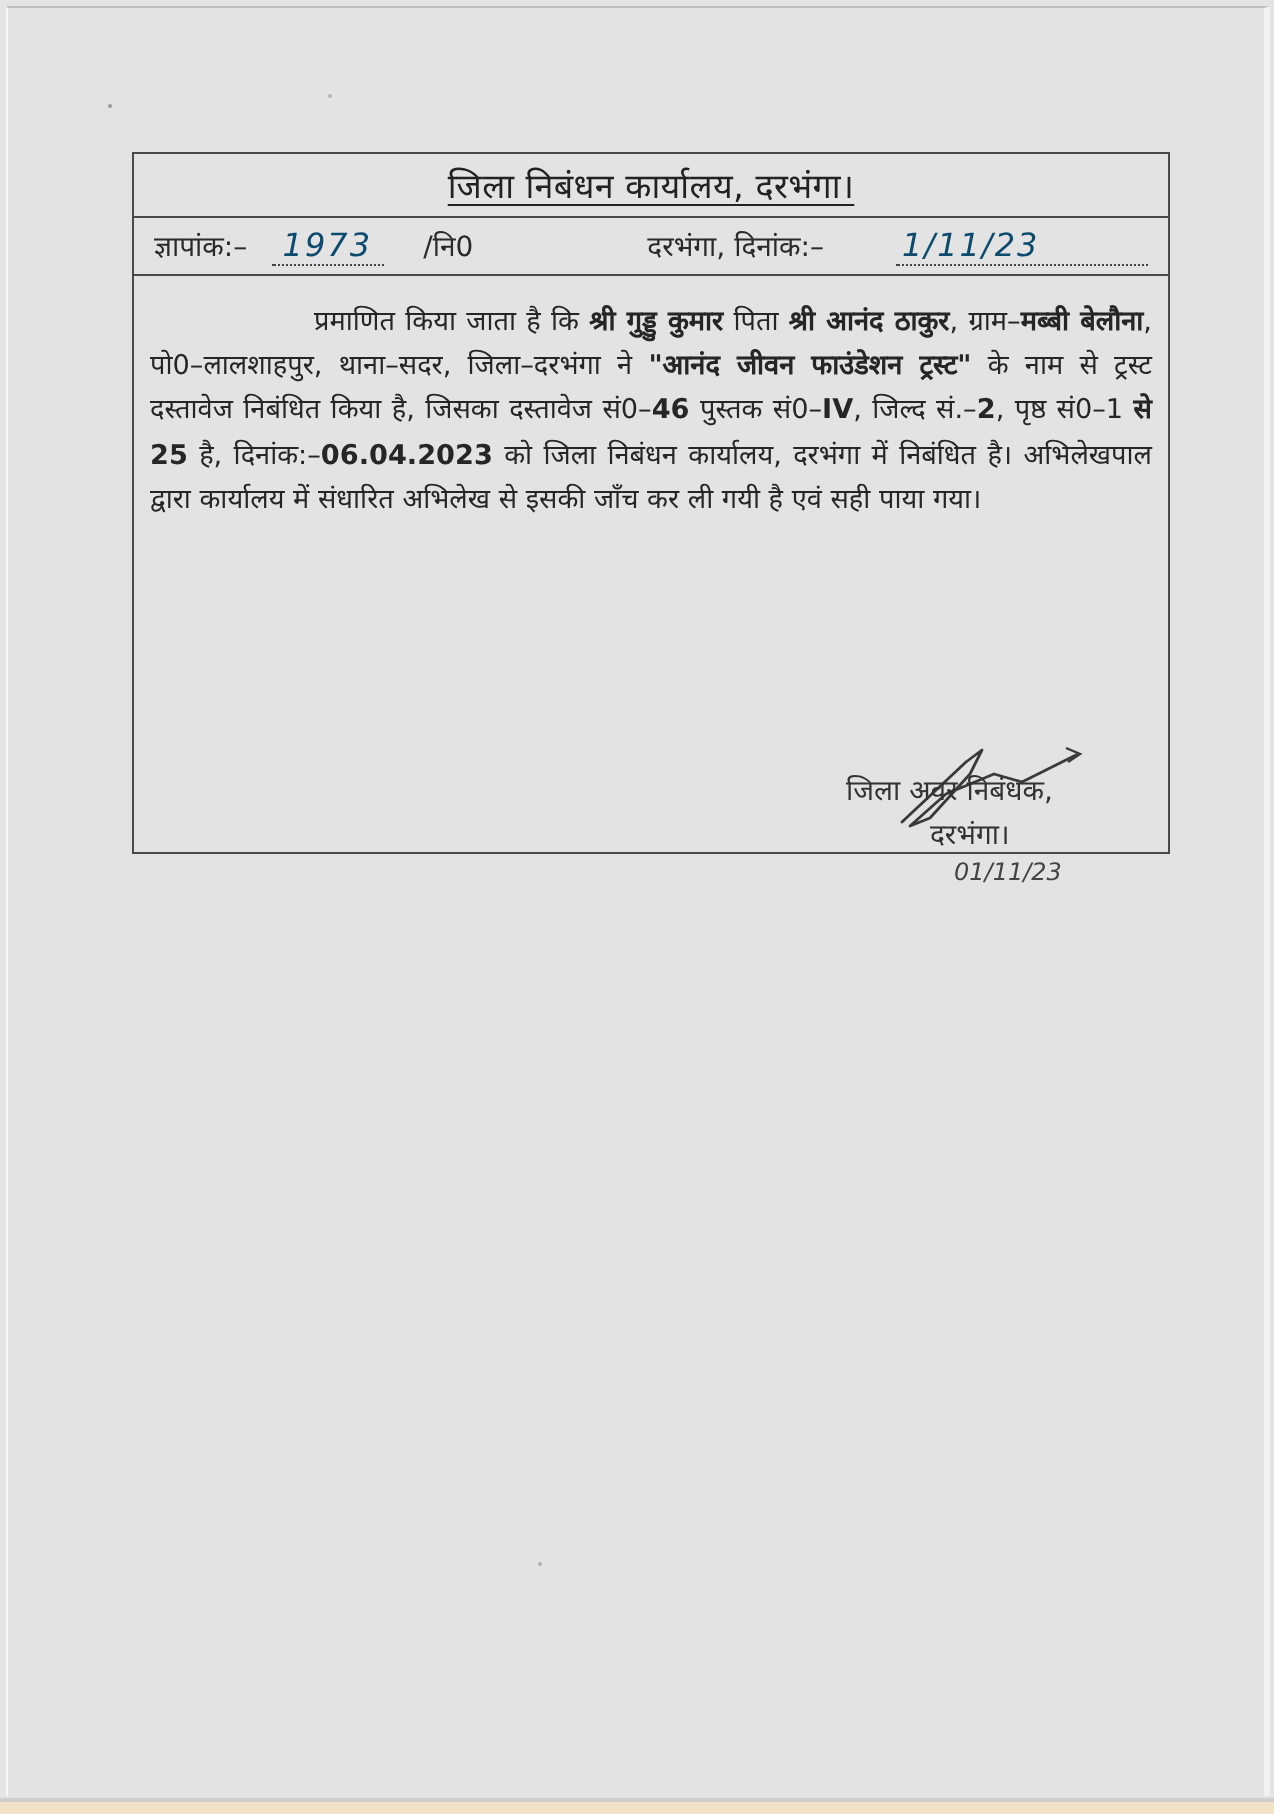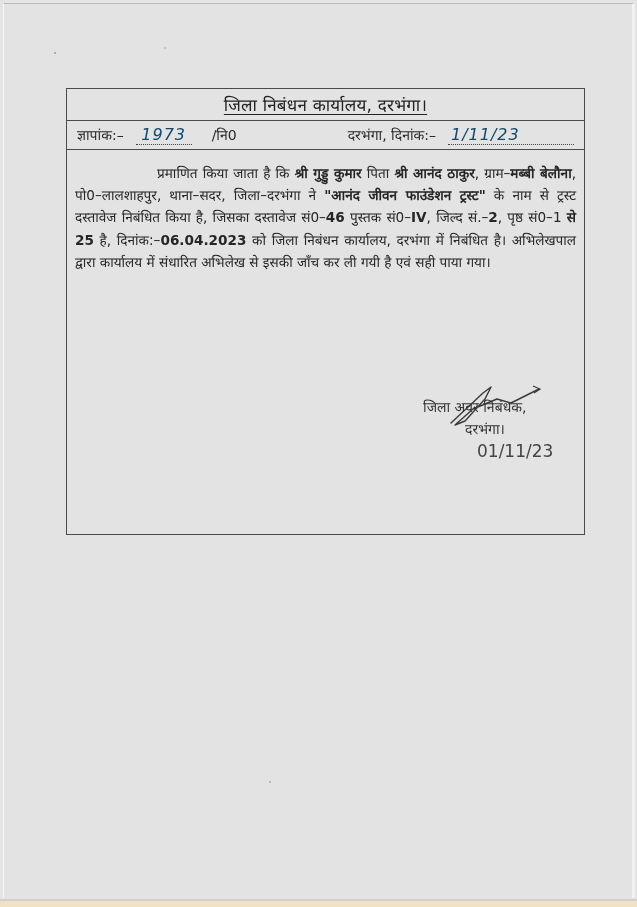--- a/index.html
+++ b/index.html
@@ -38,23 +38,23 @@
   .speck {
     position: absolute;
     width: 2px;
     height: 2px;
     background: #9a9a9a;
     border-radius: 1px;
   }
   .box {
     position: absolute;
     left: 62px;
-    top: 84px;
+    top: 72px;
     width: 519px;
-    height: 447px;
+    height: 351px;
     border: 1.5px solid #4a4a4a;
     box-sizing: border-box;
   }
   .row-title {
     height: 31px;
     border-bottom: 1.5px solid #4a4a4a;
     display: flex;
     align-items: center;
     justify-content: center;
   }
@@ -84,20 +84,21 @@
     padding: 0 3px;
   }
   .ref-left, .ref-right {
     display: flex;
     align-items: baseline;
     gap: 12px;
   }
   .ref-right .hand {
     min-width: 120px;
     display: inline-block;
+    margin-left: 24px;
   }
   .ref-left .hand {
     min-width: 50px;
     display: inline-block;
     text-align: center;
   }
   .body {
     padding: 12px 8px 0 8px;
     font-size: 13.6px;
     line-height: 22.2px;
@@ -128,21 +129,22 @@
   .sign-line2 {
     position: absolute;
     left: 42px;
     top: 22px;
     white-space: nowrap;
   }
   .sign-date {
     position: absolute;
     left: 54px;
     top: 44px;
-    font-size: 17px;
+    font-size: 12px;
+    font-style: italic;
     color: #444;
   }
   .signature-svg {
     position: absolute;
     left: 20px;
     top: -18px;
   }
 </style>
 </head>
 <body>

